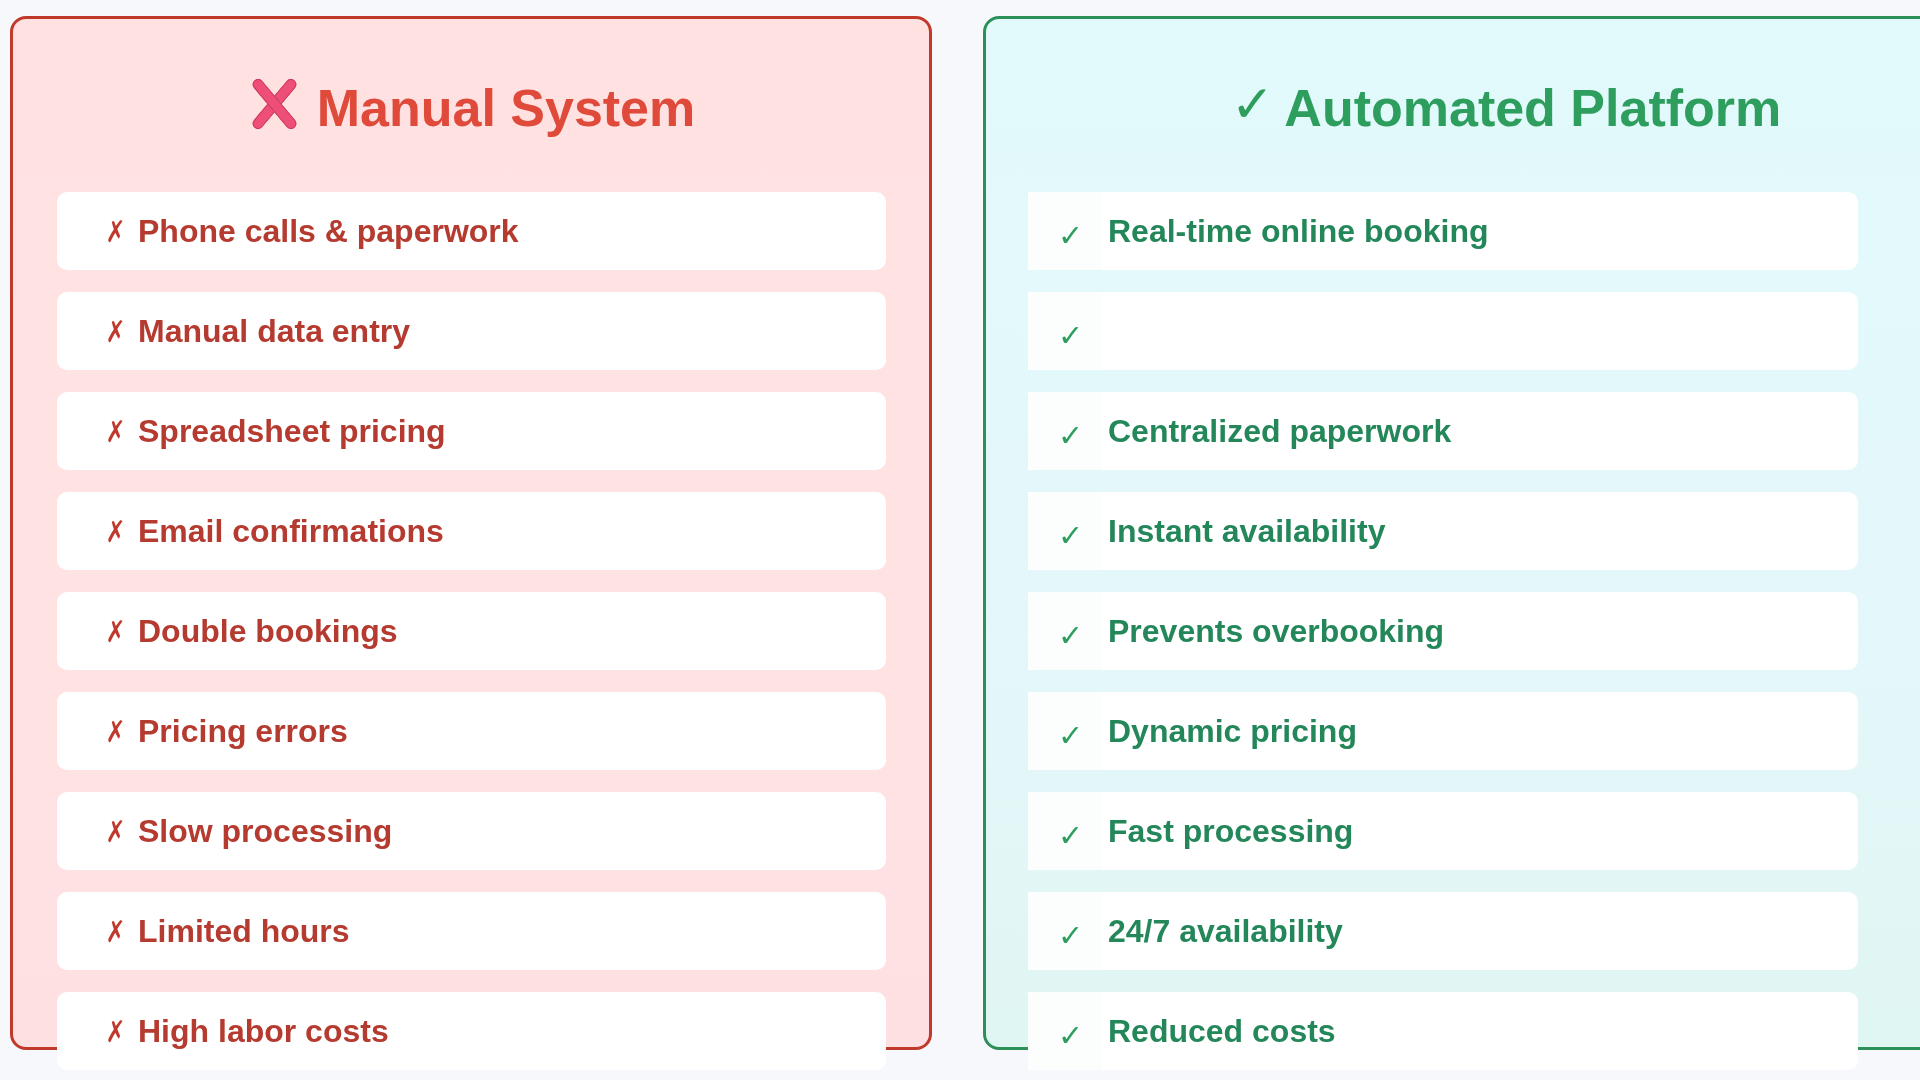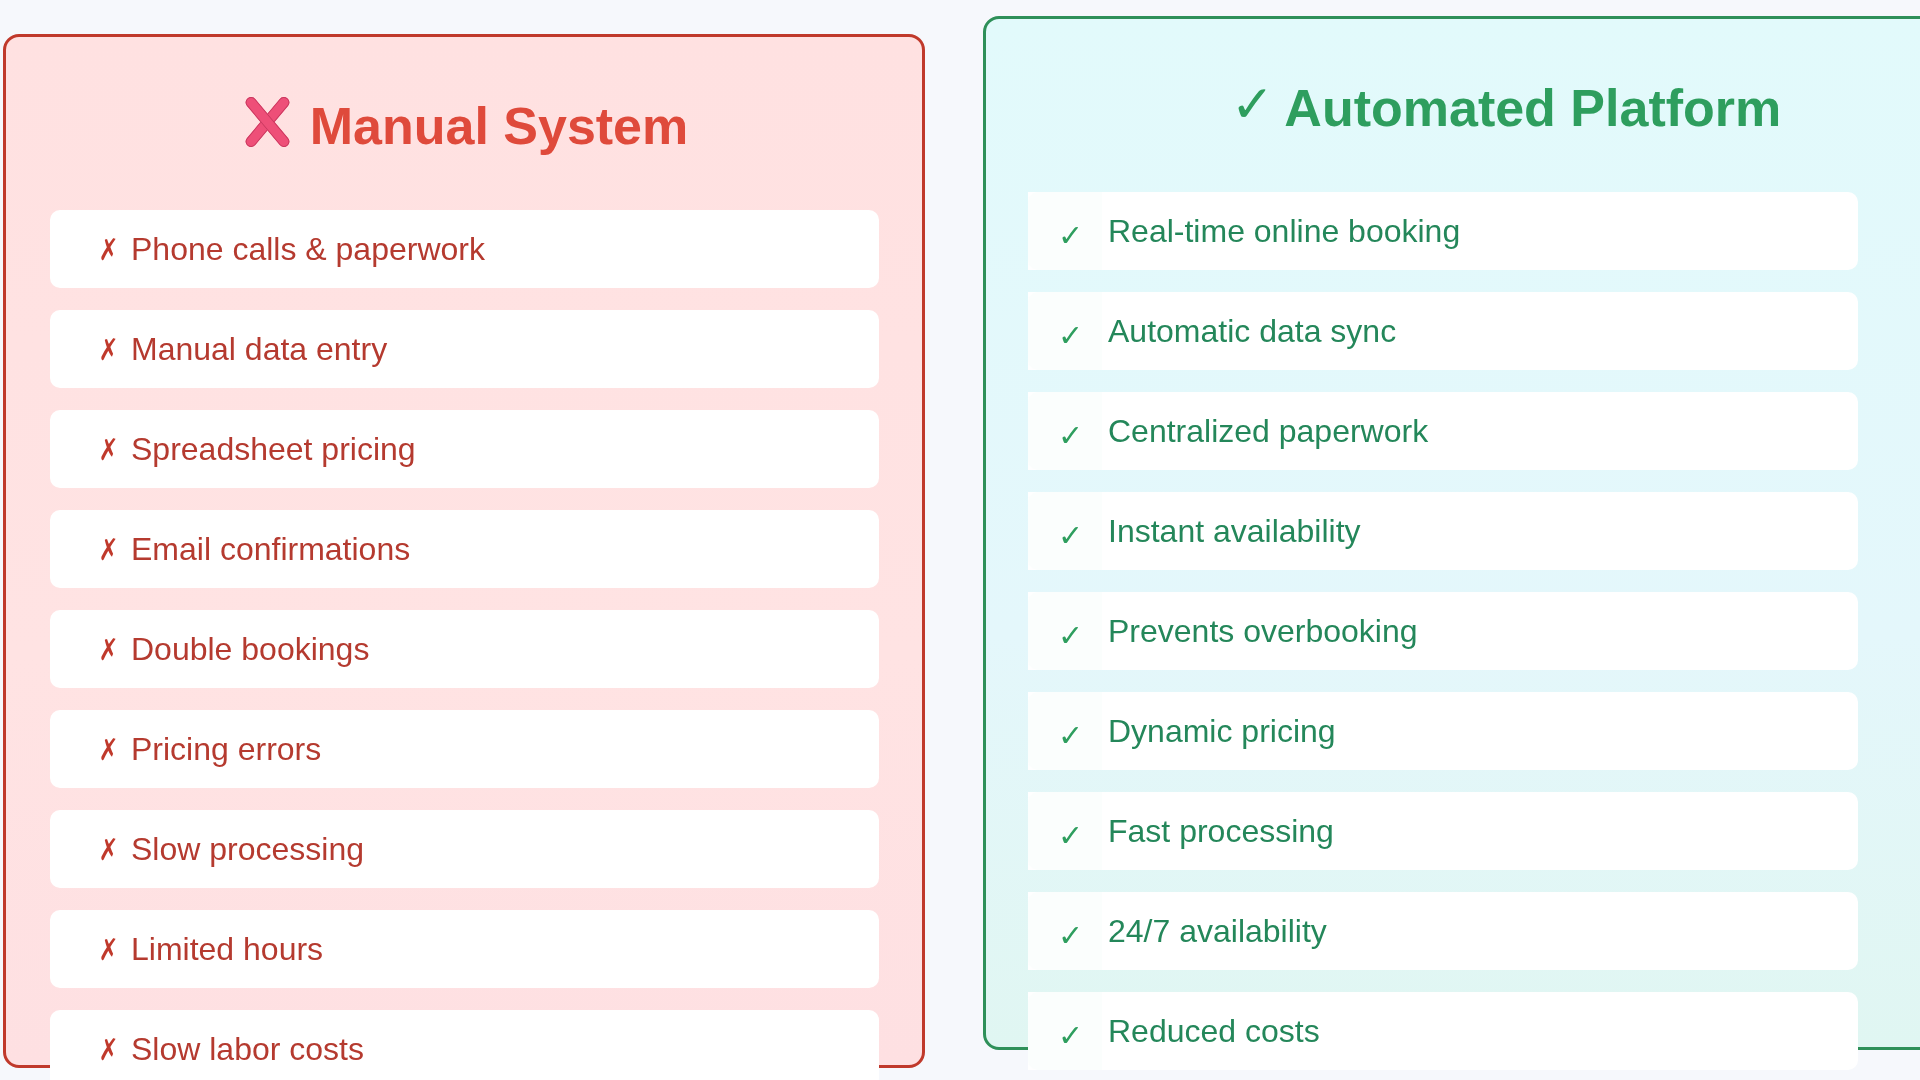--- a/index.html
+++ b/index.html
@@ -18,25 +18,24 @@
     }
     .panel {
       position: absolute;
       top: 16px;
       height: 1034px;
       box-sizing: border-box;
       border-radius: 16px;
       border: 3px solid;
     }
     .panel.manual {
-      left: 3px;
+      left: 10px;
       width: 922px;
       border-color: #c0392b;
       background: linear-gradient(180deg, #ffe1e1 0%, #ffe3e3 60%, #fee0e2 100%);
-      margin-top: 18px;
     }
     .panel.auto {
       left: 983px;
       width: 1046px;
       border-color: #2e9059;
       background: linear-gradient(180deg, #e2fafb 0%, #e4f7fb 60%, #e0f6f2 100%);
     }
     .panel-title {
       position: absolute;
       top: 50px;
@@ -133,21 +132,21 @@
       font-weight: normal;
       transform: scaleX(0.8);
     }
     .panel.auto .item-icon {
       margin-left: 30px;
       width: 50px;
       color: #2e9e5e;
       font-size: 30px;
       top: 4px;
     }
-    .item-text { position: relative; }
+    .item-text { position: relative; font-weight: bold; }
   </style>
 </head>
 <body>
 
 <div class="stage">
 
   <section class="panel manual">
     <div class="panel-title">
       <span class="title-icon x-mark"></span><span class="title-text">Manual System</span>
     </div>
@@ -179,37 +178,36 @@
       <div class="item" style="top:600px">
         <span class="item-icon">✗</span>
         <span class="item-text">Slow processing</span>
       </div>
       <div class="item" style="top:700px">
         <span class="item-icon">✗</span>
         <span class="item-text">Limited hours</span>
       </div>
       <div class="item" style="top:800px">
         <span class="item-icon">✗</span>
-        <span class="item-text">Slow labor costs</span>
+        <span class="item-text">High labor costs</span>
       </div>
     </div>
   </section>
 
   <section class="panel auto">
     <div class="panel-title">
       <span class="title-icon check-mark">✓</span><span class="title-text">Automated Platform</span>
     </div>
     <div class="items">
       <div class="item" style="top:0px">
         <span class="item-icon">✓</span>
         <span class="item-text">Real-time online booking</span>
       </div>
       <div class="item" style="top:100px">
         <span class="item-icon">✓</span>
-        <span class="item-text">Automatic data sync</span>
       </div>
       <div class="item" style="top:200px">
         <span class="item-icon">✓</span>
         <span class="item-text">Centralized paperwork</span>
       </div>
       <div class="item" style="top:300px">
         <span class="item-icon">✓</span>
         <span class="item-text">Instant availability</span>
       </div>
       <div class="item" style="top:400px">

